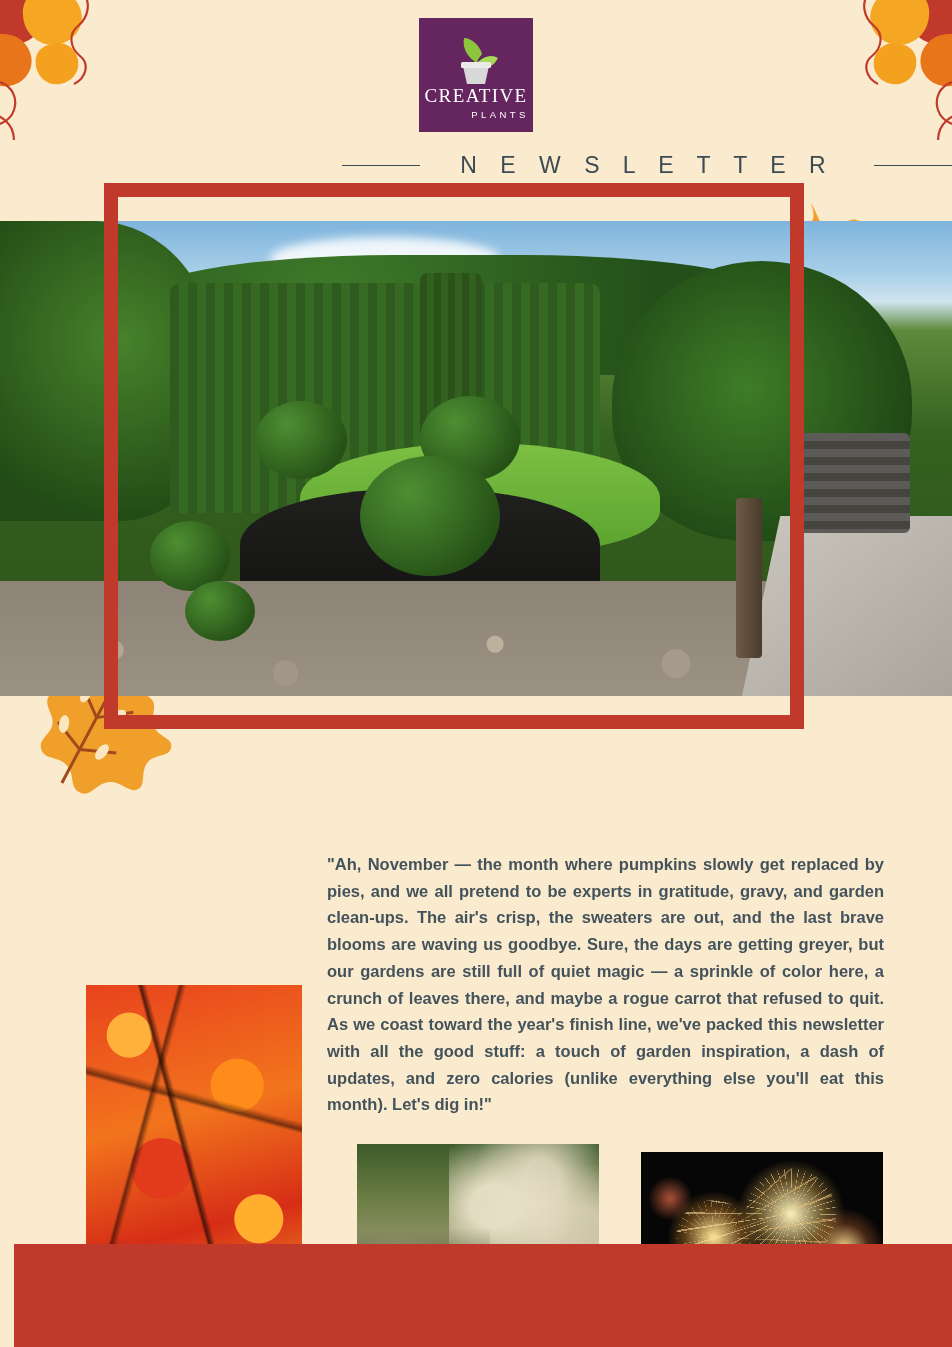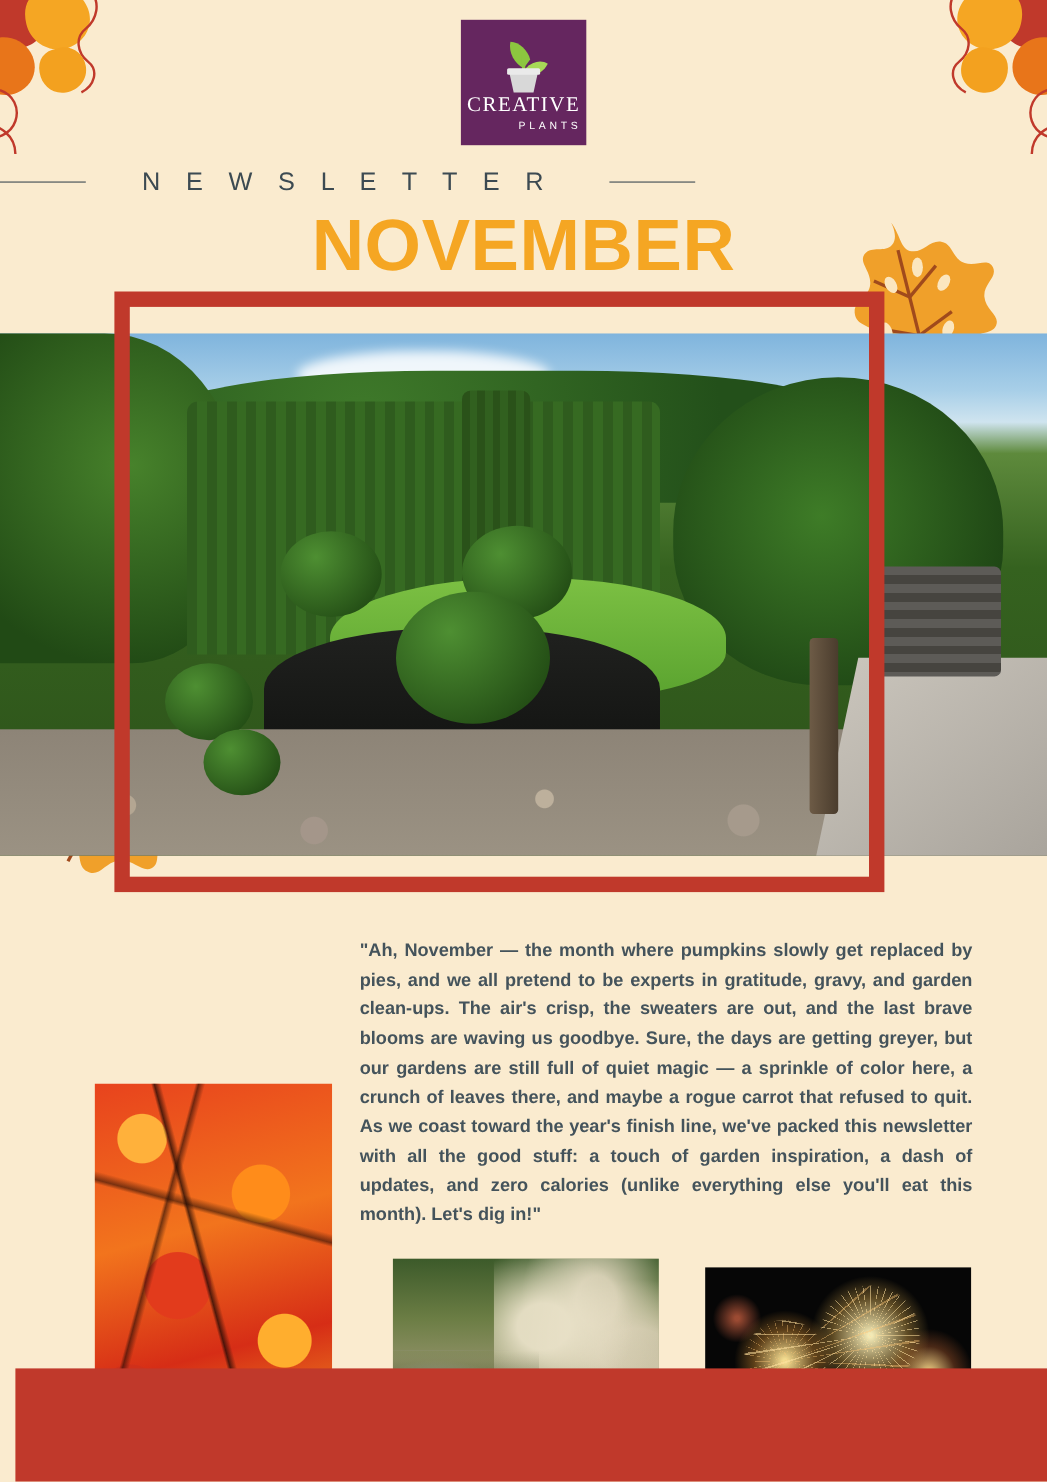--- a/index.html
+++ b/index.html
@@ -46,22 +46,22 @@
     color: #fff;
     font-size: 9.5px;
     letter-spacing: 3.4px;
     margin-top: 3px;
     margin-left: 48px;
   }
 
   .newsletter-row {
     display: flex;
     align-items: center;
-    justify-content: flex-start;
-    gap: 51px;
+    justify-content: flex-end;
+    gap: 40px;
     margin-top: 20px;
   }
   .rule { width: 78px; height: 1px; background: #3c4a52; }
   .newsletter-word {
     font-size: 23px;
     letter-spacing: 8.5px;
     color: #3c4a52;
     font-weight: 400;
   }
 
@@ -376,21 +376,20 @@
     <div class="logo-name">CREATIVE</div>
     <div class="logo-sub">PLANTS</div>
   </div>
 
   <div class="newsletter-row">
     <span class="rule"></span>
     <span class="newsletter-word">N E W S L E T T E R</span>
     <span class="rule"></span>
   </div>
 
-  <div class="month">NOVEMBER</div>
 </div>
 
 <div class="hero-wrap">
   <div class="hero-photo">
     <div class="garden">
       <div class="g-cloud"></div>
       <div class="g-hedge-back"></div>
       <div class="g-tree-left"></div>
       <div class="g-tree-right"></div>
       <div class="g-hedge"></div>

